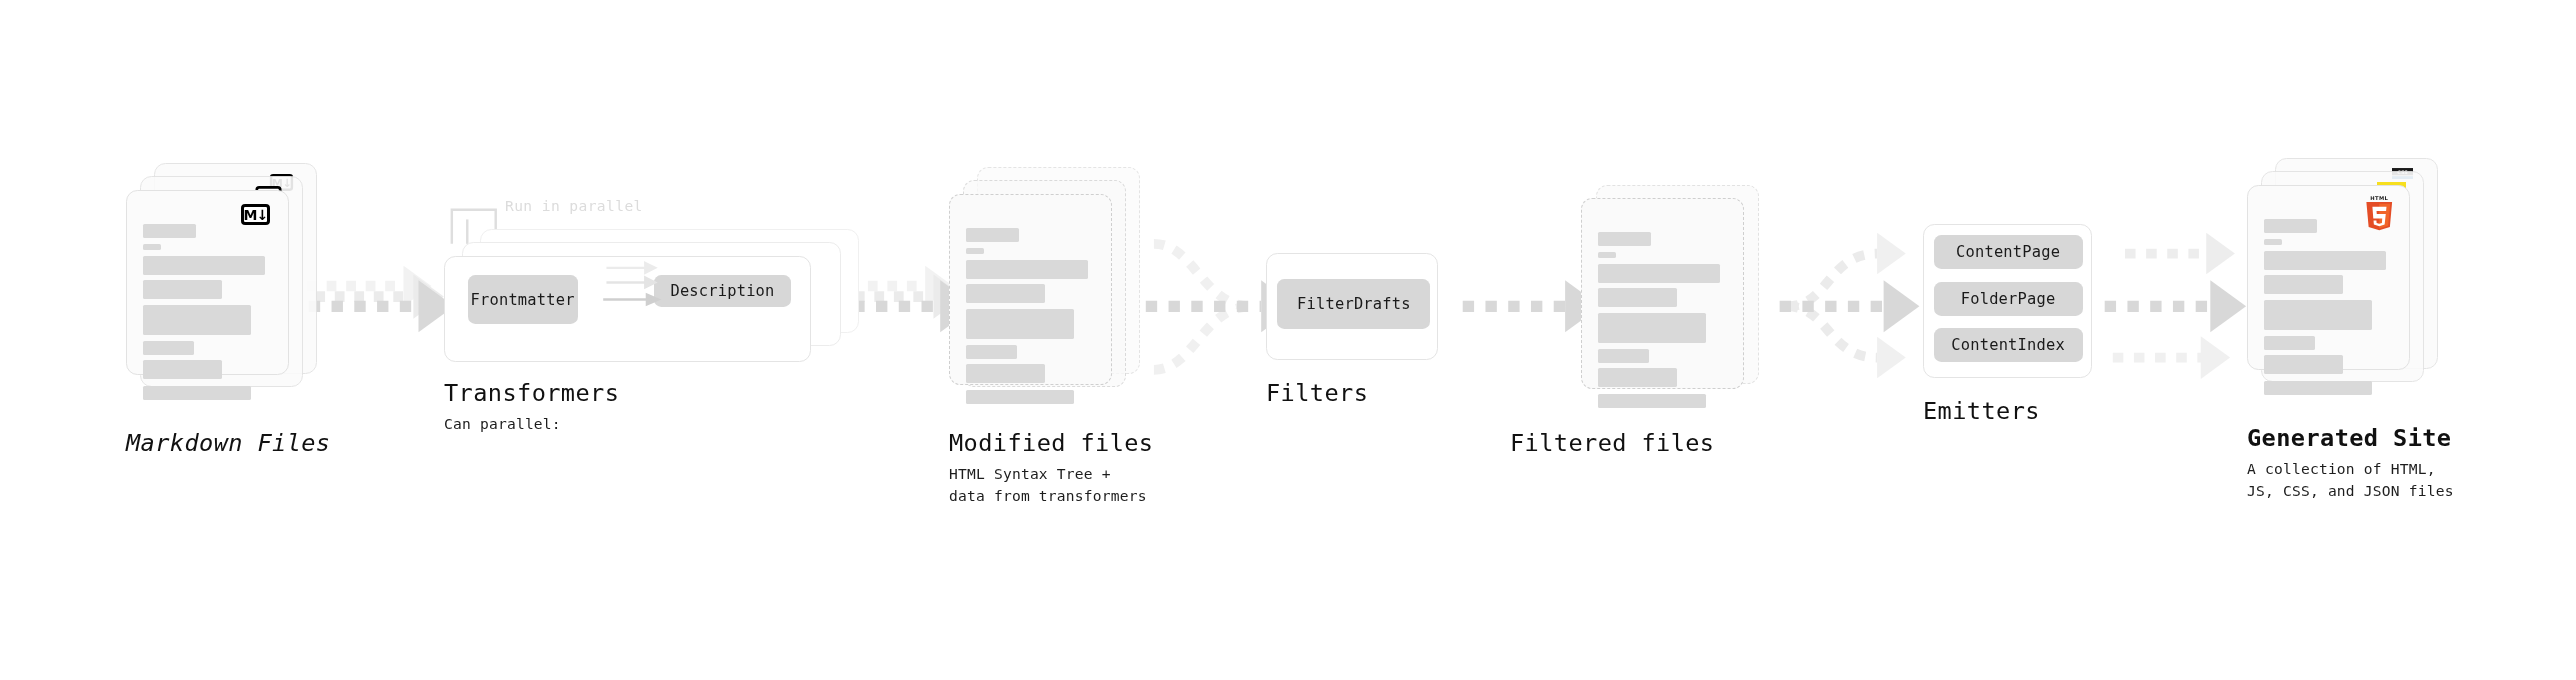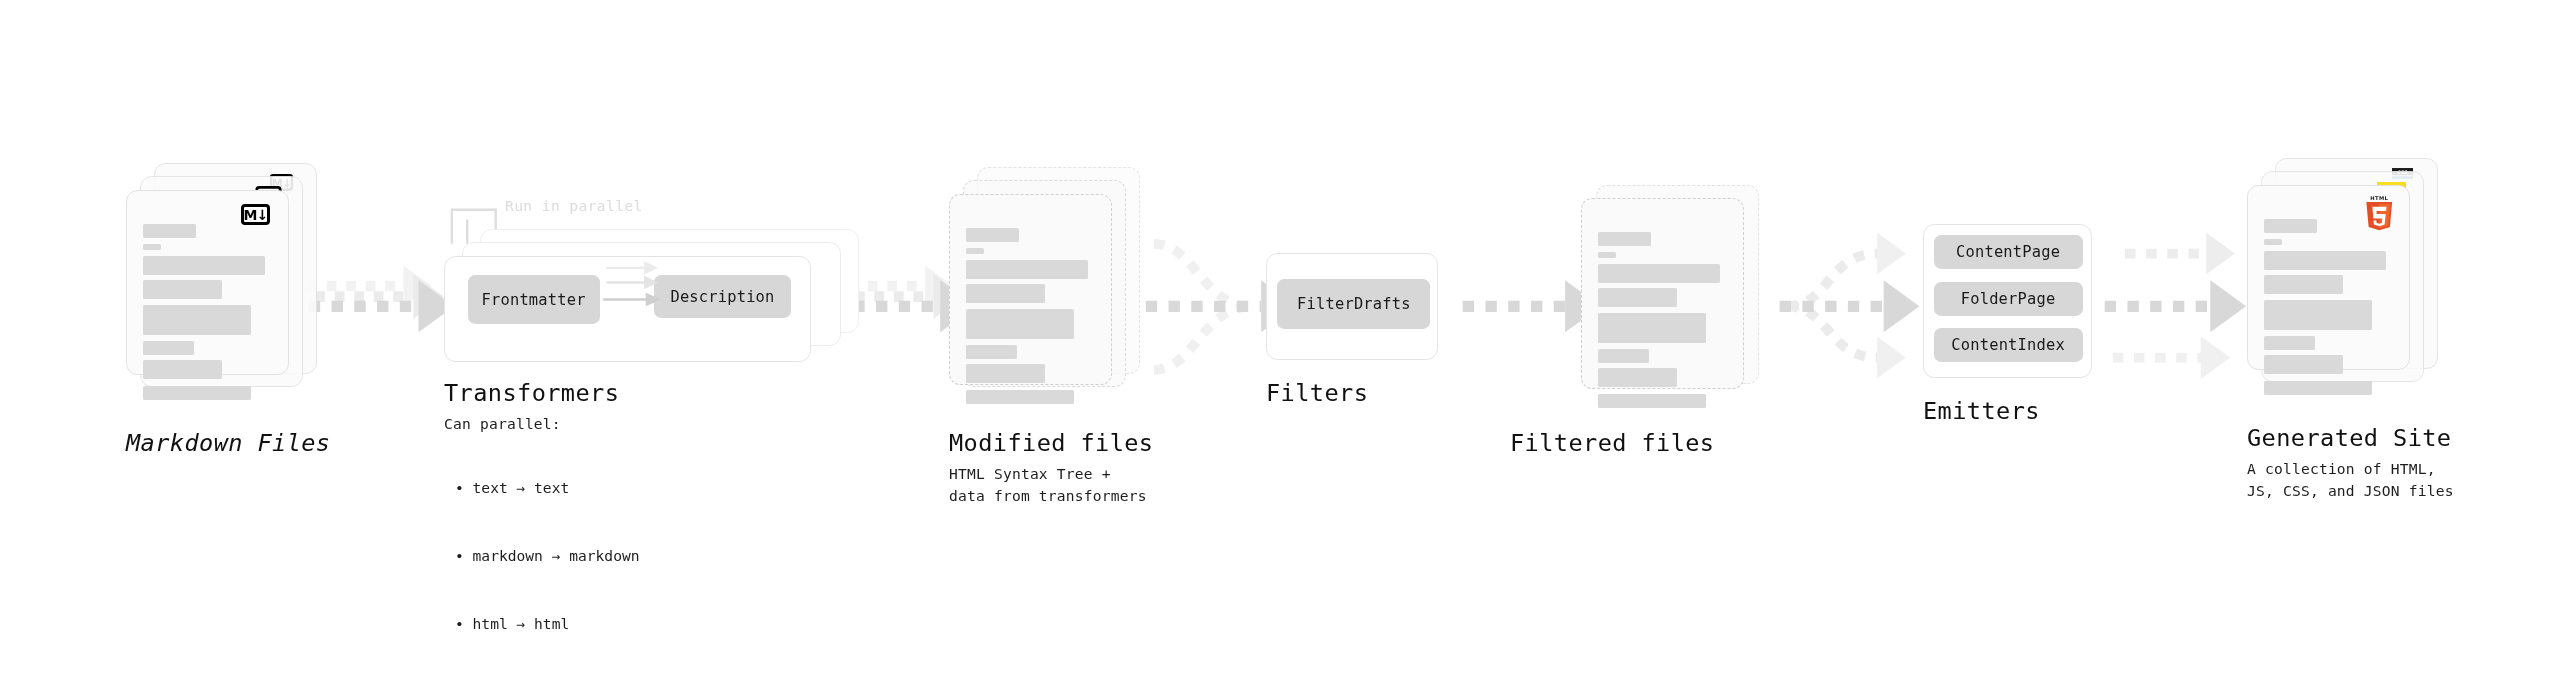--- a/index.html
+++ b/index.html
@@ -201,46 +201,41 @@
 
     <div class="proc-box" style="left:36px;top:0px;width:379px;height:104px;border-color:#f0f0f0;"></div>
     <div class="pill faint2" style="left:70px;top:19.5px;width:106px;height:49px;">x</div>
     <div class="pill faint2" style="left:216px;top:19.5px;width:120px;height:49px;">x</div>
 
     <div class="proc-box" style="left:18px;top:13px;width:379px;height:104px;border-color:#ececec;"></div>
     <div class="pill faint1" style="left:46px;top:32.5px;width:116px;height:51px;">x</div>
     <div class="pill faint1" style="left:220px;top:32.5px;width:124px;height:51px;">x</div>
 
     <div class="proc-box" style="left:0px;top:27px;width:367px;height:106px;border-color:#e4e4e4;"></div>
-    <div class="pill" style="left:23.6px;top:46px;width:132px;height:49px;">Frontmatter</div>
-    <div class="pill" style="left:210px;top:46px;width:137px;height:43px;">Description</div>
+    <div class="pill" style="left:23.6px;top:46px;width:110px;height:49px;">Frontmatter</div>
+    <div class="pill" style="left:210px;top:46px;width:137px;height:32px;">Description</div>
 
     <svg width="367" height="132" style="position:absolute;left:0;top:0;" viewBox="0 0 452 163">
       <g stroke="#ebebeb" stroke-width="3" fill="#ebebeb">
         <line x1="200" y1="48" x2="248" y2="48"></line>
         <path d="M248,42 L260,48 L248,54 Z"></path>
       </g>
       <g stroke="#e4e4e4" stroke-width="3" fill="#e4e4e4">
         <line x1="200" y1="66" x2="248" y2="66"></line>
         <path d="M248,60 L260,66 L248,72 Z"></path>
       </g>
       <g stroke="#cfcfcf" stroke-width="3" fill="#cfcfcf">
         <line x1="196" y1="87" x2="250" y2="87"></line>
         <path d="M250,81 L264,87 L250,93 Z"></path>
       </g>
     </svg>
   </div>
   <div class="note" style="left:505px;top:197px;">Run in parallel</div>
   <div class="title" style="left:444px;top:379px;">Transformers</div>
   <div class="sub" style="left:444px;top:413px;">Can parallel:</div>
-  <div class="bullets" style="left:455px;top:432px;">
-    <div>• text → text</div>
-    <div>• markdown → markdown</div>
-    <div>• html → html</div>
-  </div>
 
   <div class="doc-stack" style="left:949px;top:167px;">
     <div class="doc-card dashed" style="left:28px;top:0px;width:163px;height:207px;opacity:.55;"></div>
     <div class="doc-card dashed" style="left:14px;top:13px;width:163px;height:207px;opacity:.75;"></div>
     <div class="doc-card dashed" style="left:0px;top:27px;width:163px;height:191px;">
       <div class="skel" style="left:16.3px;top:32.5px;width:53px;height:14px;"></div>
       <div class="skel" style="left:16.3px;top:53px;width:18px;height:5.7px;"></div>
       <div class="skel" style="left:16.3px;top:65px;width:122px;height:18.7px;"></div>
       <div class="skel" style="left:16.3px;top:89px;width:79px;height:18.7px;"></div>
       <div class="skel" style="left:16.3px;top:114px;width:108px;height:30px;"></div>
@@ -310,18 +305,18 @@
 
     <div class="badge-html5" style="left:116px;top:36px;">
       <svg width="32.5" height="37" viewBox="0 0 40 46">
         <text x="20" y="7" font-size="6.5" fill="#1a1a1a" text-anchor="middle" font-family="DejaVu Sans, sans-serif" font-weight="bold" letter-spacing="0.5">HTML</text>
         <path d="M4,10 L36,10 L33.2,41 L20,45 L6.8,41 Z" fill="#e44d26"></path>
         <path d="M20,12 L33.6,12 L31.1,39.6 L20,43 Z" fill="#f16529"></path>
         <path d="M11,16 L29,16 L28.5,21 L16.6,21 L16.9,25 L28.1,25 L26.7,38 L20,40 L13.3,38 L12.9,33 L16.5,33 L16.7,36 L20,37 L23.3,36 L23.7,30.5 L12.6,30.5 L11.5,16 Z" fill="#ffffff"></path>
       </svg>
     </div>
   </div>
-  <div class="title" style="left:2247px;top:424px;">Generated Site</div>
+  <div class="title" style="left:2247px;top:424px;font-weight:bold;">Generated Site</div>
   <div class="sub" style="left:2247px;top:458px;">A collection of HTML,
 JS, CSS, and JSON files</div>
 
 </div>
 
 
 </body></html>

